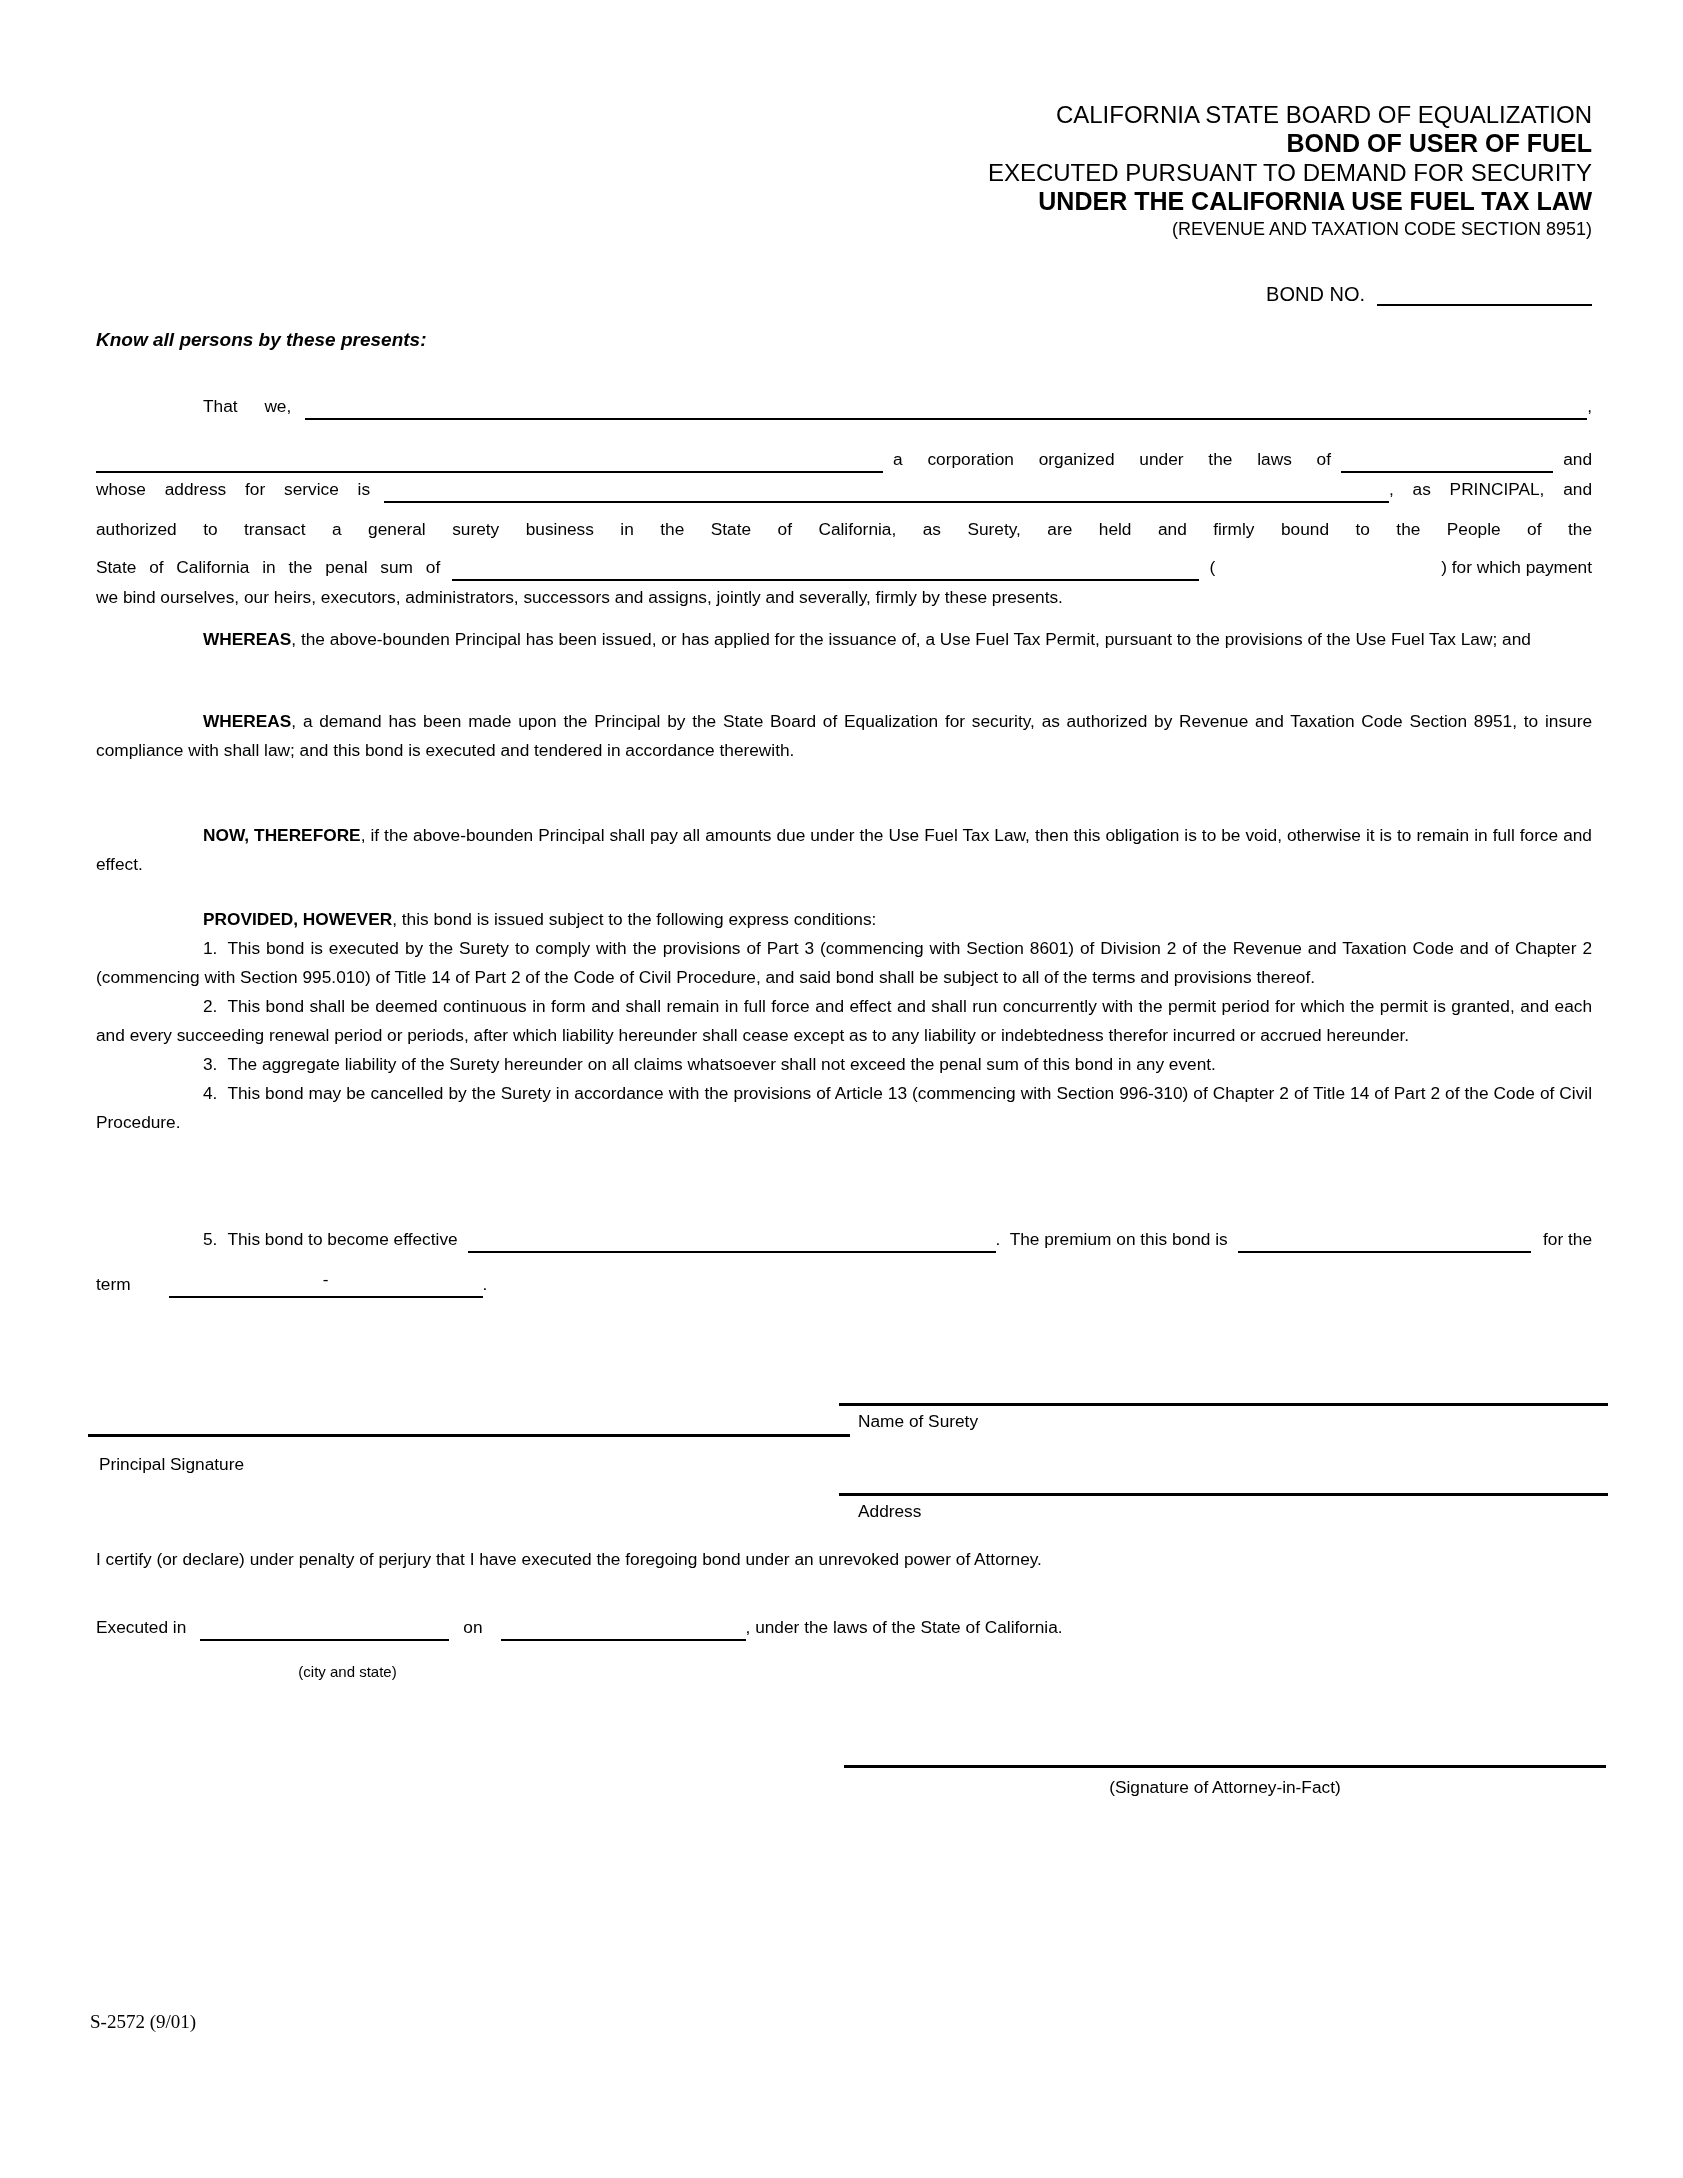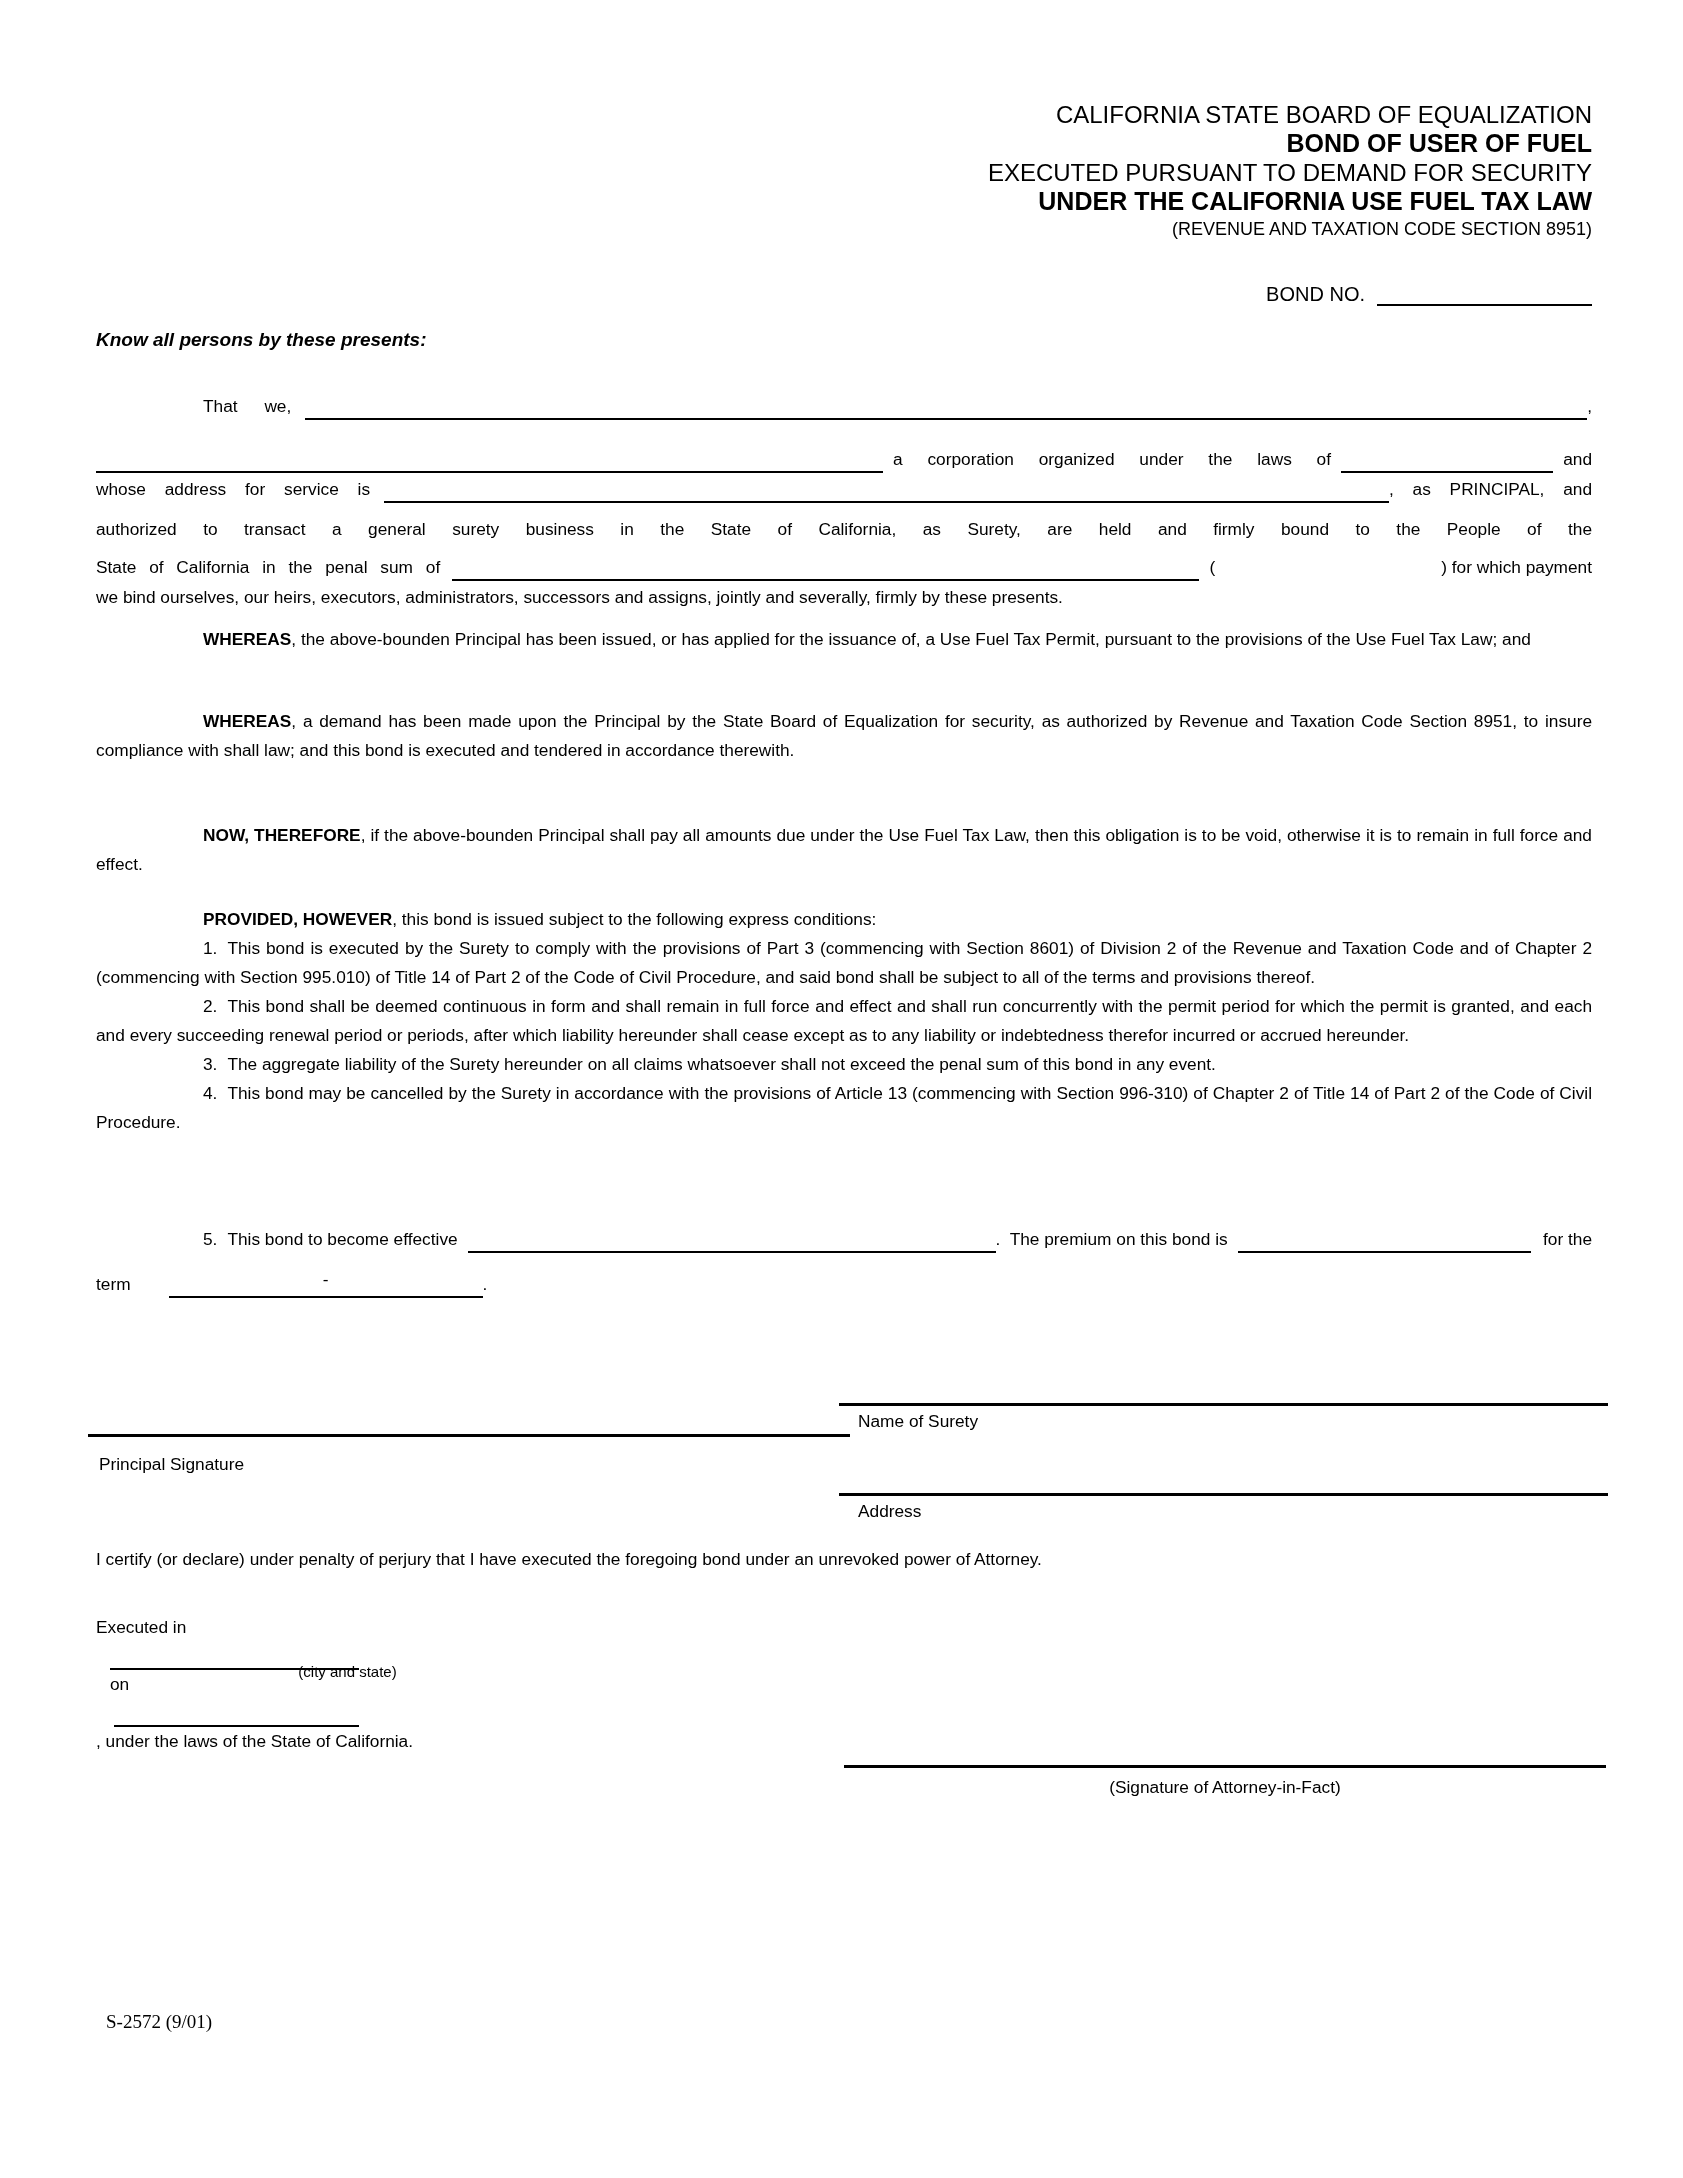--- a/index.html
+++ b/index.html
@@ -137,30 +137,30 @@
     <div class="rule" style="left:743px; width:769px; top:7px;"></div>
     <div class="sig-label" style="left:762px; top:14px;">Name of Surety</div>
     <div class="rule" style="left:-8px; width:762px; top:38px;"></div>
     <div class="sig-label" style="left:3px; top:57px;">Principal Signature</div>
     <div class="rule" style="left:743px; width:769px; top:97px;"></div>
     <div class="sig-label" style="left:762px; top:104px;">Address</div>
   </div>
 
   <p class="abs para" style="top:1545px;">I certify (or declare) under penalty of perjury that I have executed the foregoing bond under an unrevoked power of Attorney.</p>
 
-  <div class="abs row" style="top:1613px; position:absolute;flex-direction:column;">
+  <div class="abs row" style="top:1613px; position:absolute;">
     <span class="t">Executed in</span>
     <span class="blank" style="width:249px; margin-left:14px;"></span>
     <span class="t" style="margin-left:14px;">on</span>
     <span class="blank" style="width:245px; margin-left:18px;"></span>
     <span class="t">, under the laws of the State of California.</span>
     <span class="hint" style="position:absolute; left:177px; top:44px; width:149px; text-align:center;">(city and state)</span>
   </div>
 
   <div class="abs" style="top:1762px; height:59px;">
     <div class="rule" style="left:748px; width:762px; top:3px;"></div>
     <div class="sig-label" style="left:748px; width:762px; top:14px; text-align:center;">(Signature of Attorney-in-Fact)</div>
   </div>
 
-  <div class="footer-text" style="position:absolute; left:106px; top:2011px;">S-2572 (9/01)</div>
+  <div class="footer-text" style="position:absolute; left:90px; top:2011px;">S-2572 (9/01)</div>
 
 </div>
 
 
 </body></html>

